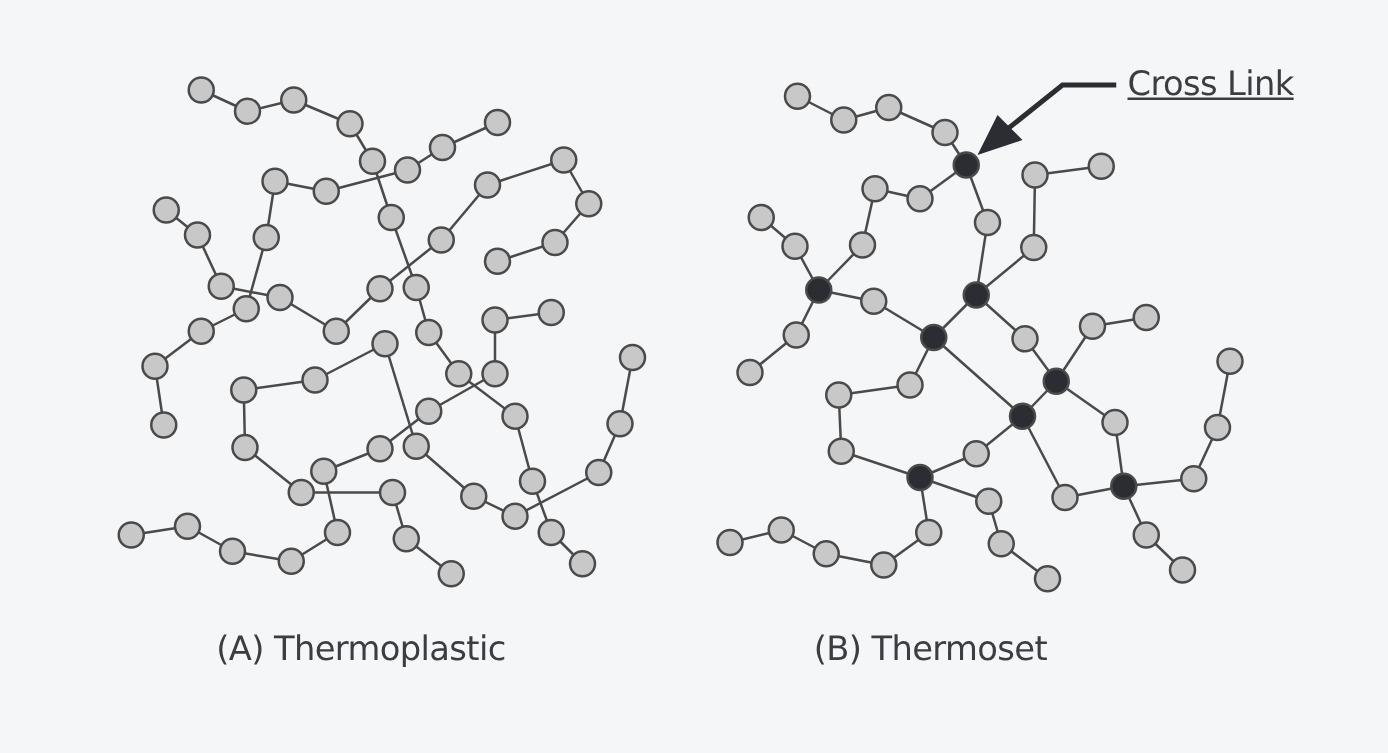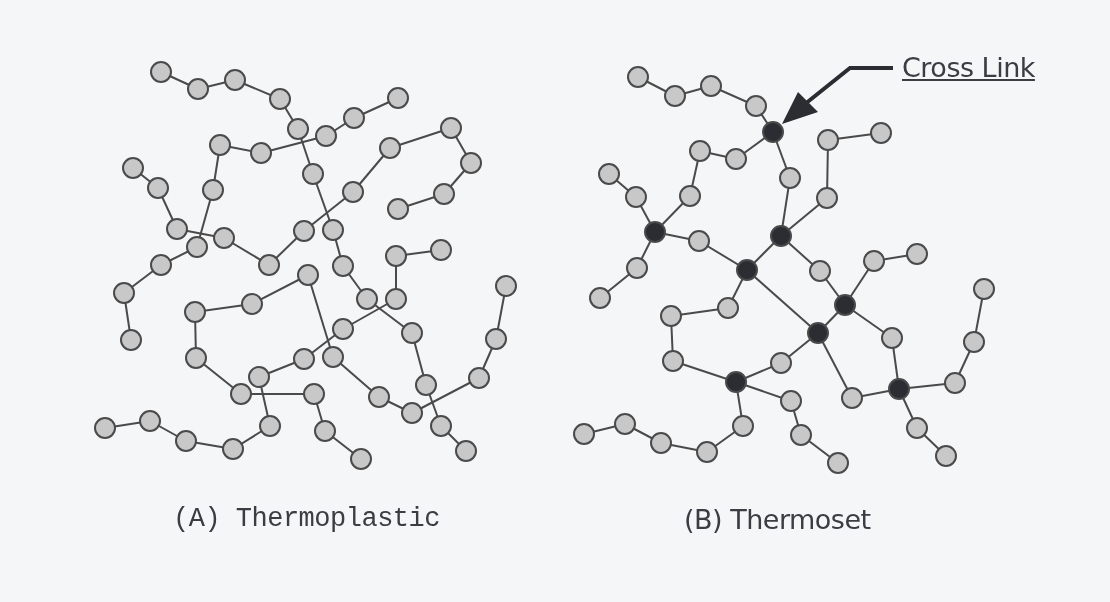--- a/index.html
+++ b/index.html
@@ -1,20 +1,20 @@
 <!DOCTYPE html>
 <html><head>
 <meta charset="utf-8">
 <style>
   html,body{margin:0;padding:0;background:#f5f6f8;}
   body{width:1110px;height:602px;position:relative;overflow:hidden;font-family:"DejaVu Sans",sans-serif;}
   svg{position:absolute;left:0;top:0;}
   .lbl{position:absolute;font-size:27px;color:#3a3d42;letter-spacing:-0.5px;}
-  #cap-a{left:173px;top:504px;font-family:Liberation Mono, monospace;}
-  #cap-b{left:651px;top:504px;margin-left:33px;}
+  #cap-a{left:173px;top:504px;}
+  #cap-b{left:651px;top:504px;}
   #cross{left:902px;top:52px;font-size:27px;text-decoration:underline;}
 </style>
 </head>
 <body>
 
 <svg id="diagram" width="1110" height="602" viewBox="0 0 1110 602">
   <g id="edges">
       <line x1="161" y1="72" x2="198" y2="89" stroke="#4a4a4a" stroke-width="2"></line>
       <line x1="198" y1="89" x2="235" y2="80" stroke="#4a4a4a" stroke-width="2"></line>
       <line x1="235" y1="80" x2="280" y2="99" stroke="#4a4a4a" stroke-width="2"></line>

